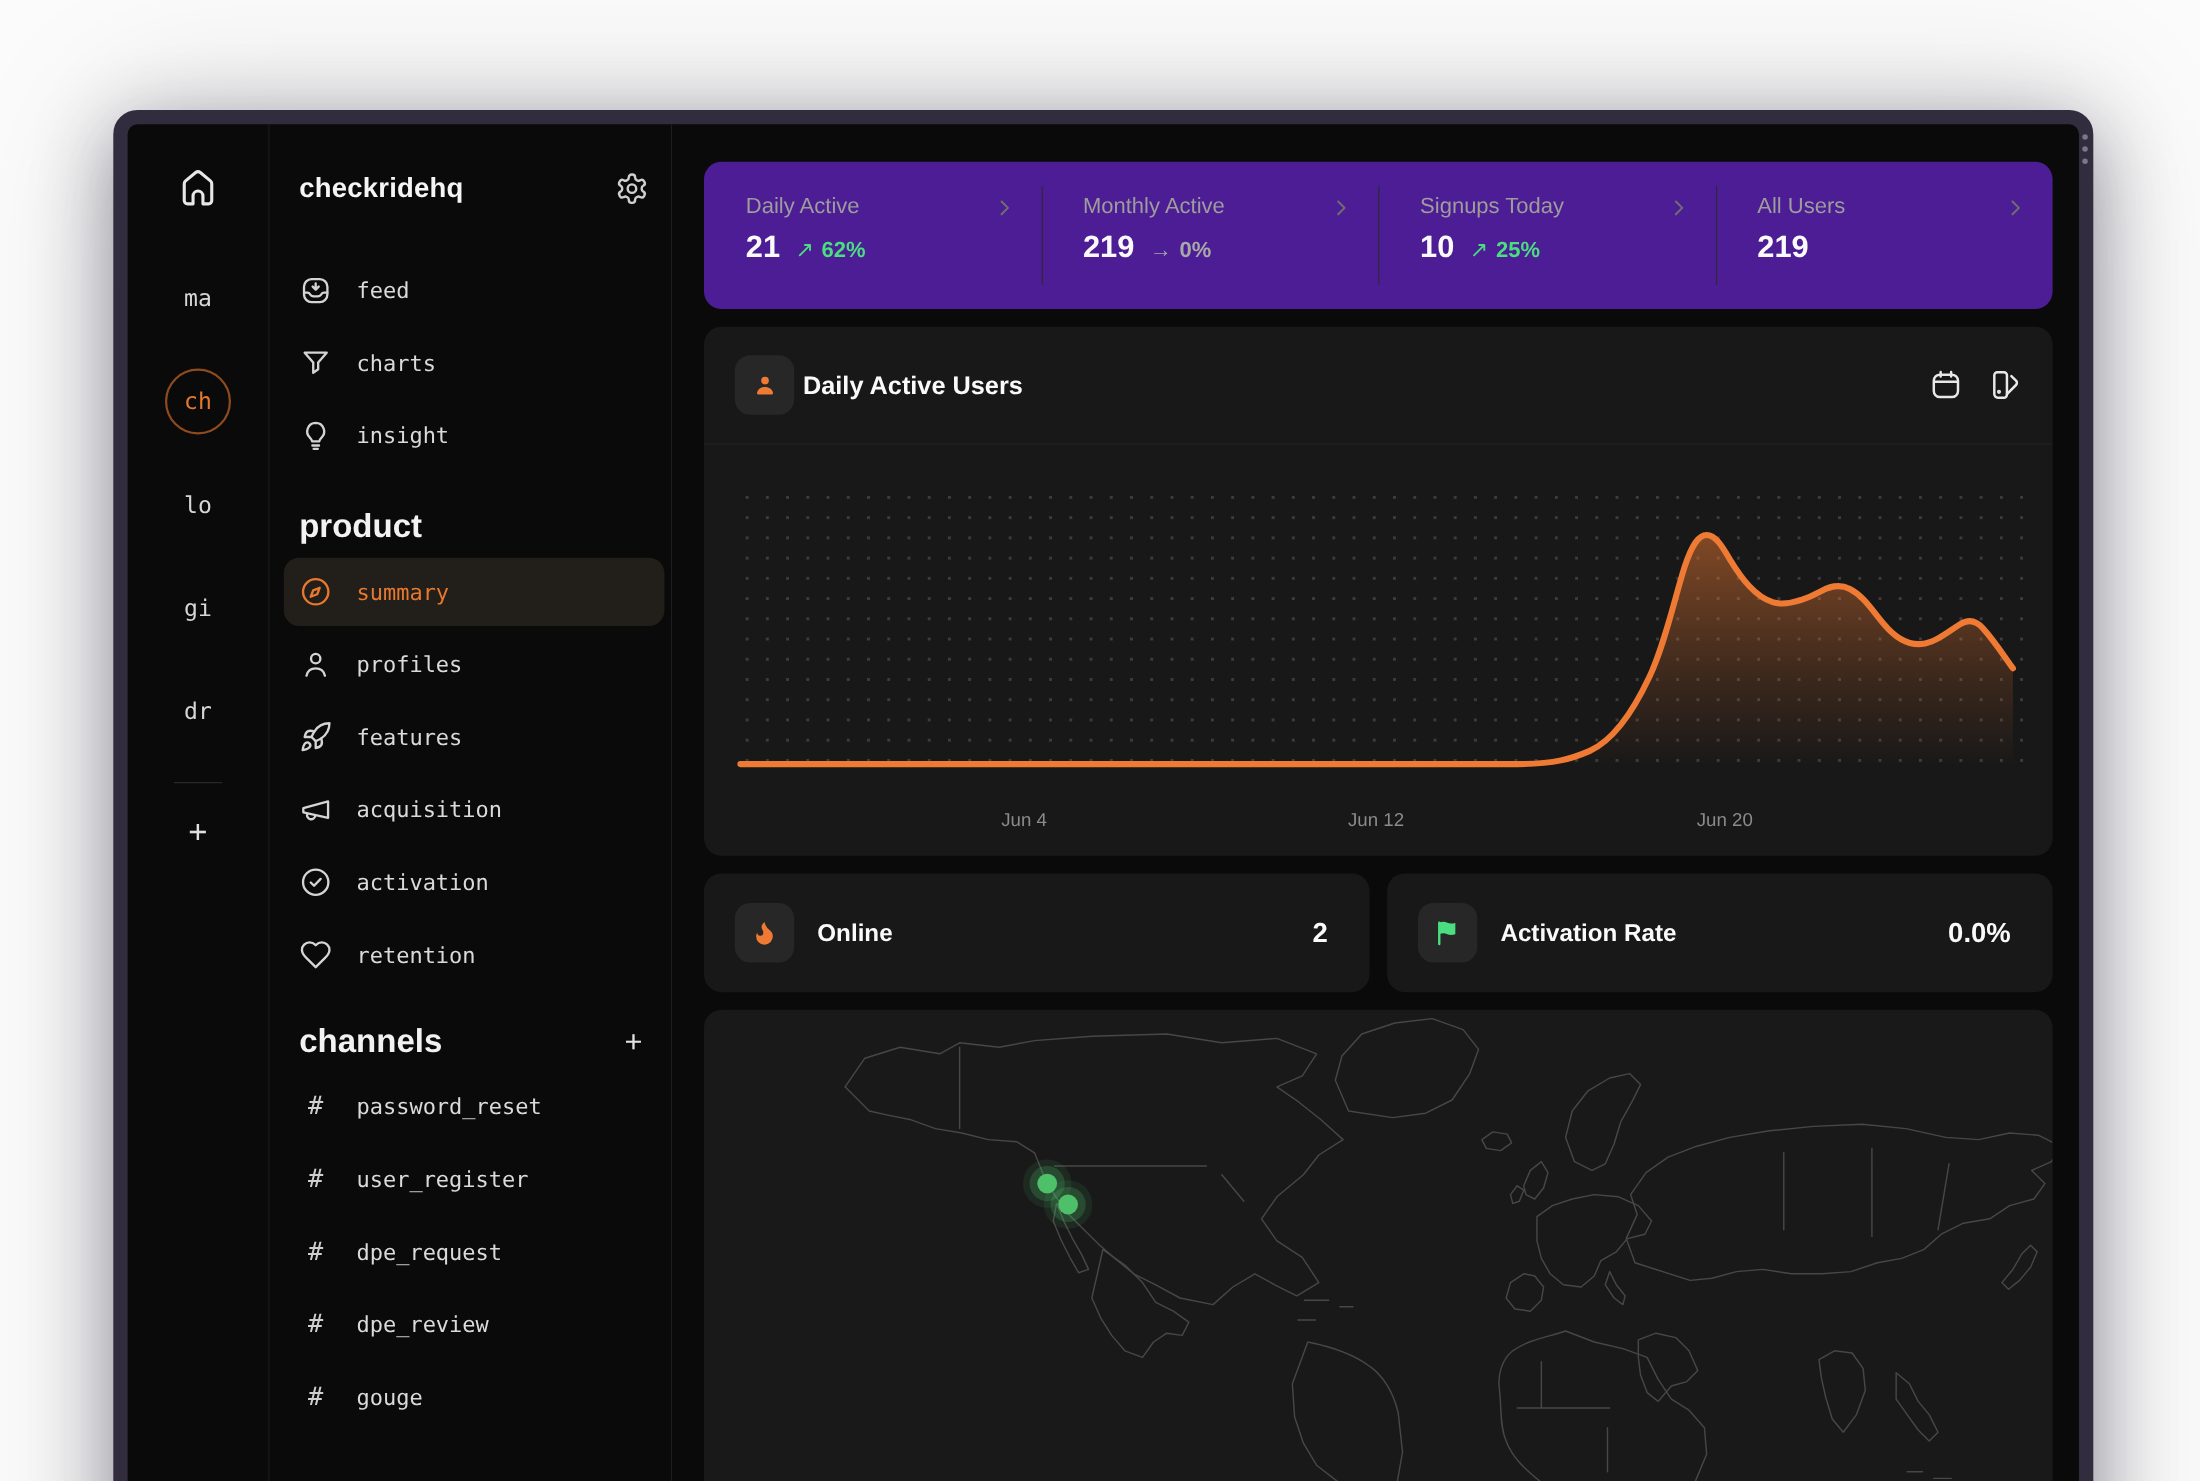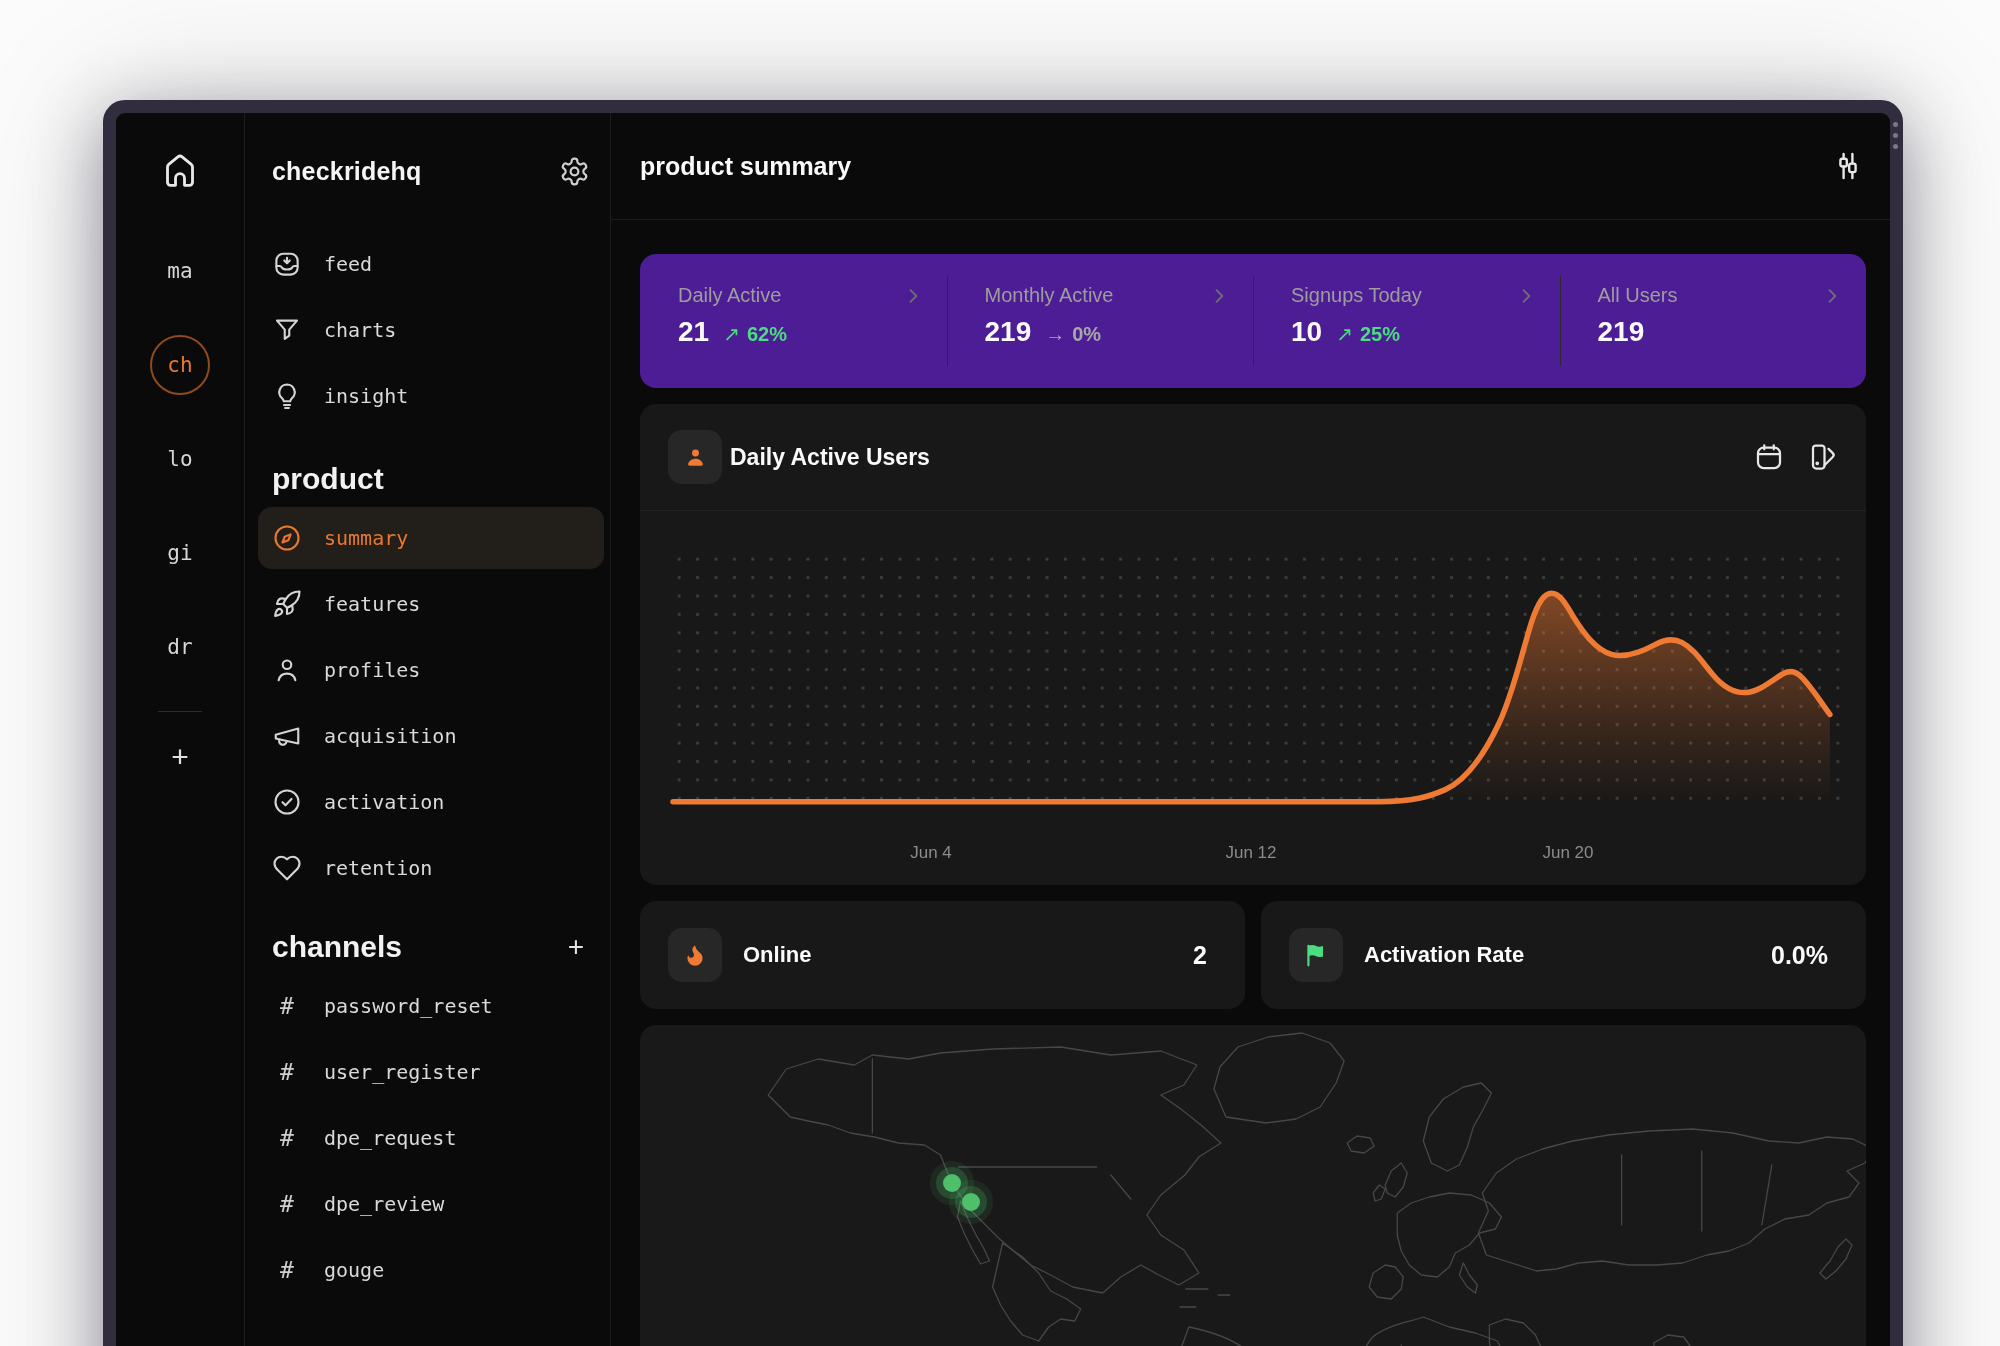--- a/index.html
+++ b/index.html
@@ -153,40 +153,40 @@
       <span class="ic">
         <svg viewBox="0 0 24 24" width="30" height="30" fill="none" stroke="currentColor" stroke-width="1.7" stroke-linejoin="round">
           <circle cx="12" cy="12" r="9.2"></circle>
           <path d="m14.9 9.1-1.8 4.7-4.7 1.8 1.8-4.7Z"></path>
         </svg>
       </span>
       <span class="lbl">summary</span>
     </div>
     <div class="item">
       <span class="ic">
+        <svg viewBox="0 0 24 24" width="30" height="30" fill="none" stroke="currentColor" stroke-width="1.7" stroke-linecap="round">
+          <circle cx="12" cy="7.8" r="3.4"></circle>
+          <path d="M5.3 20.2c.8-3.4 3.5-5.3 6.7-5.3s5.9 1.9 6.7 5.3"></path>
+        </svg>
+      </span>
+      <span class="lbl">profiles</span>
+    </div>
+    <div class="item">
+      <span class="ic">
         <svg viewBox="0 0 24 24" width="30" height="30" fill="none" stroke="currentColor" stroke-width="1.7" stroke-linecap="round" stroke-linejoin="round">
           <path d="M4.5 16.5c-1.5 1.26-2 5-2 5s3.74-.5 5-2c.71-.84.7-2.13-.09-2.91a2.18 2.18 0 0 0-2.91-.09z"></path>
           <path d="M12 15l-3-3a22 22 0 0 1 2-3.95A12.88 12.88 0 0 1 22 2c0 2.72-.78 7.5-6 11a22.35 22.35 0 0 1-4 2z"></path>
           <path d="M9 12H4s.55-3.03 2-4c1.62-1.08 5 0 5 0"></path>
           <path d="M12 15v5s3.03-.55 4-2c1.08-1.62 0-5 0-5"></path>
         </svg>
       </span>
       <span class="lbl">features</span>
     </div>
     <div class="item">
       <span class="ic">
-        <svg viewBox="0 0 24 24" width="30" height="30" fill="none" stroke="currentColor" stroke-width="1.7" stroke-linecap="round">
-          <circle cx="12" cy="7.8" r="3.4"></circle>
-          <path d="M5.3 20.2c.8-3.4 3.5-5.3 6.7-5.3s5.9 1.9 6.7 5.3"></path>
-        </svg>
-      </span>
-      <span class="lbl">profiles</span>
-    </div>
-    <div class="item">
-      <span class="ic">
         <svg viewBox="0 0 24 24" width="30" height="30" fill="none" stroke="currentColor" stroke-width="1.7" stroke-linecap="round" stroke-linejoin="round">
           <path d="m3 11 18-5v12L3 14v-3z"></path>
           <path d="M11.6 16.8a3 3 0 1 1-5.8-1.6"></path>
         </svg>
       </span>
       <span class="lbl">acquisition</span>
     </div>
     <div class="item">
       <span class="ic">
         <svg viewBox="0 0 24 24" width="30" height="30" fill="none" stroke="currentColor" stroke-width="1.7" stroke-linecap="round" stroke-linejoin="round">
@@ -226,31 +226,20 @@
       <span class="hash">#</span>
       <span class="lbl">dpe_review</span>
     </div>
     <div class="item">
       <span class="hash">#</span>
       <span class="lbl">gouge</span>
     </div>
   </div>
 
   <div class="main">
-    <div class="main-header">
-      <div class="page-title">product summary</div>
-      <div class="sliders">
-        <svg viewBox="0 0 24 24" fill="none" stroke="currentColor" stroke-width="1.8" stroke-linecap="round">
-          <path d="M8.7 3v3.6M8.7 12.4V21"></path>
-            <rect x="6.3" y="6.6" width="4.8" height="5.8" rx="1.4"></rect>
-          <path d="M15.3 3v7.2M15.3 16.6V21"></path>
-            <rect x="12.9" y="10.2" width="4.8" height="6.4" rx="1.4"></rect>
-        </svg>
-      </div>
-    </div>
 
     <div class="content">
 
       <div class="stats">
         <div class="stat">
           <div class="stat-top">
             <span class="stat-label">Daily Active</span>
             <span class="stat-chev">
               <svg viewBox="0 0 24 24" fill="none" stroke="currentColor" stroke-width="2.2" stroke-linecap="round" stroke-linejoin="round">
                   <path d="m9 5 7 7-7 7"></path>

